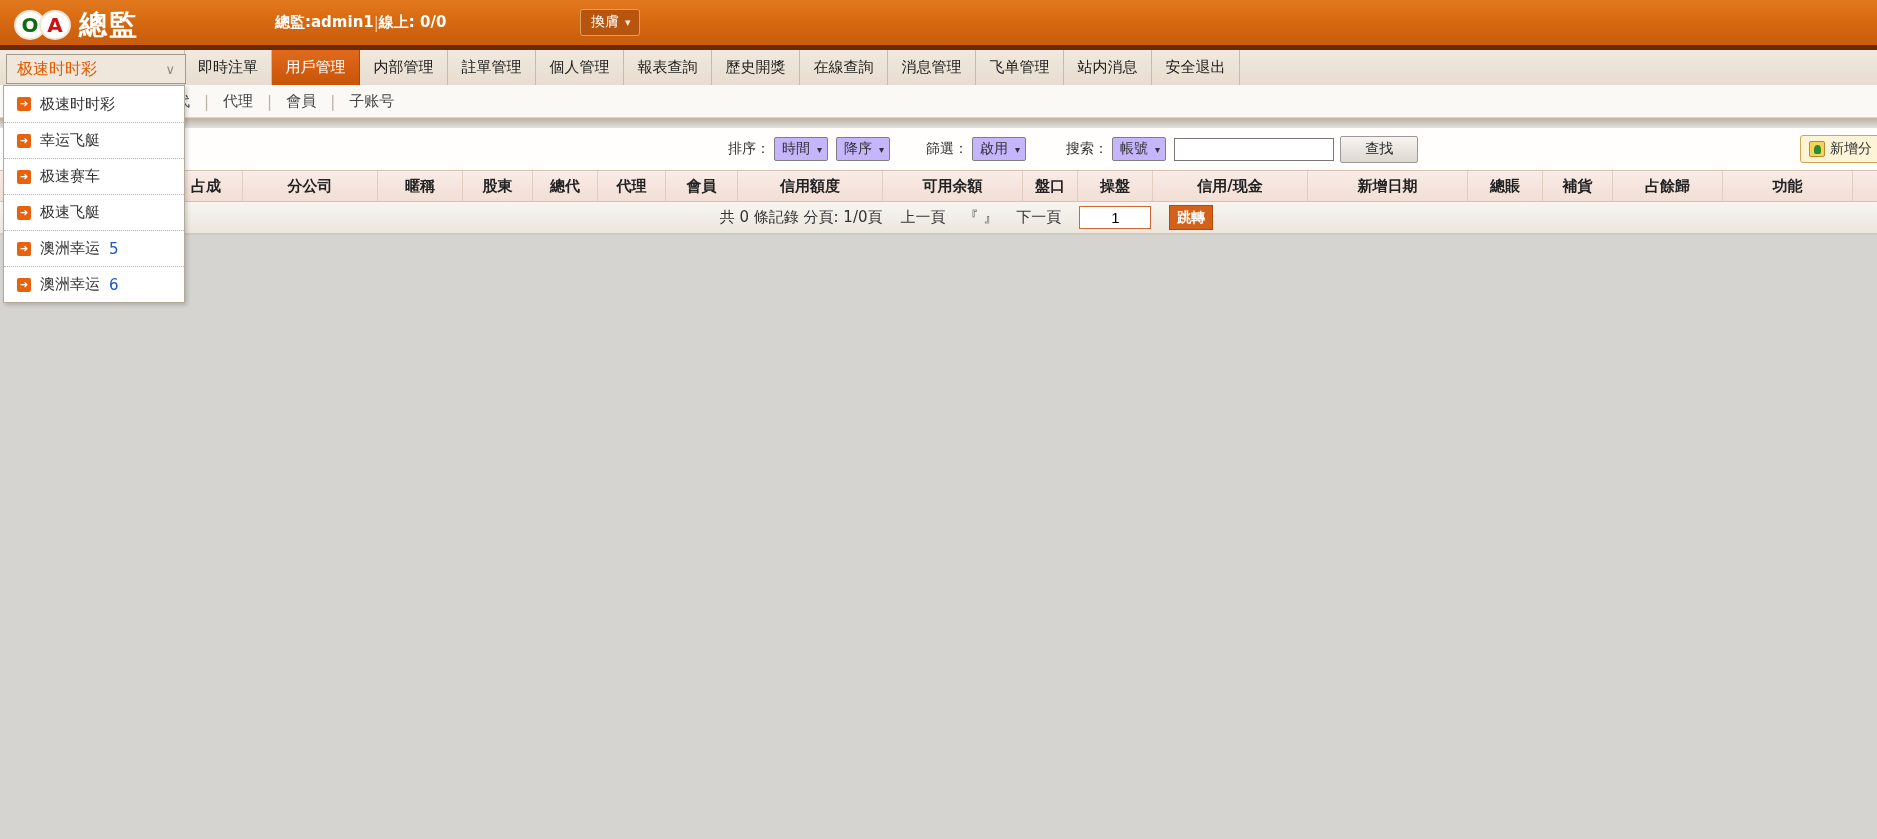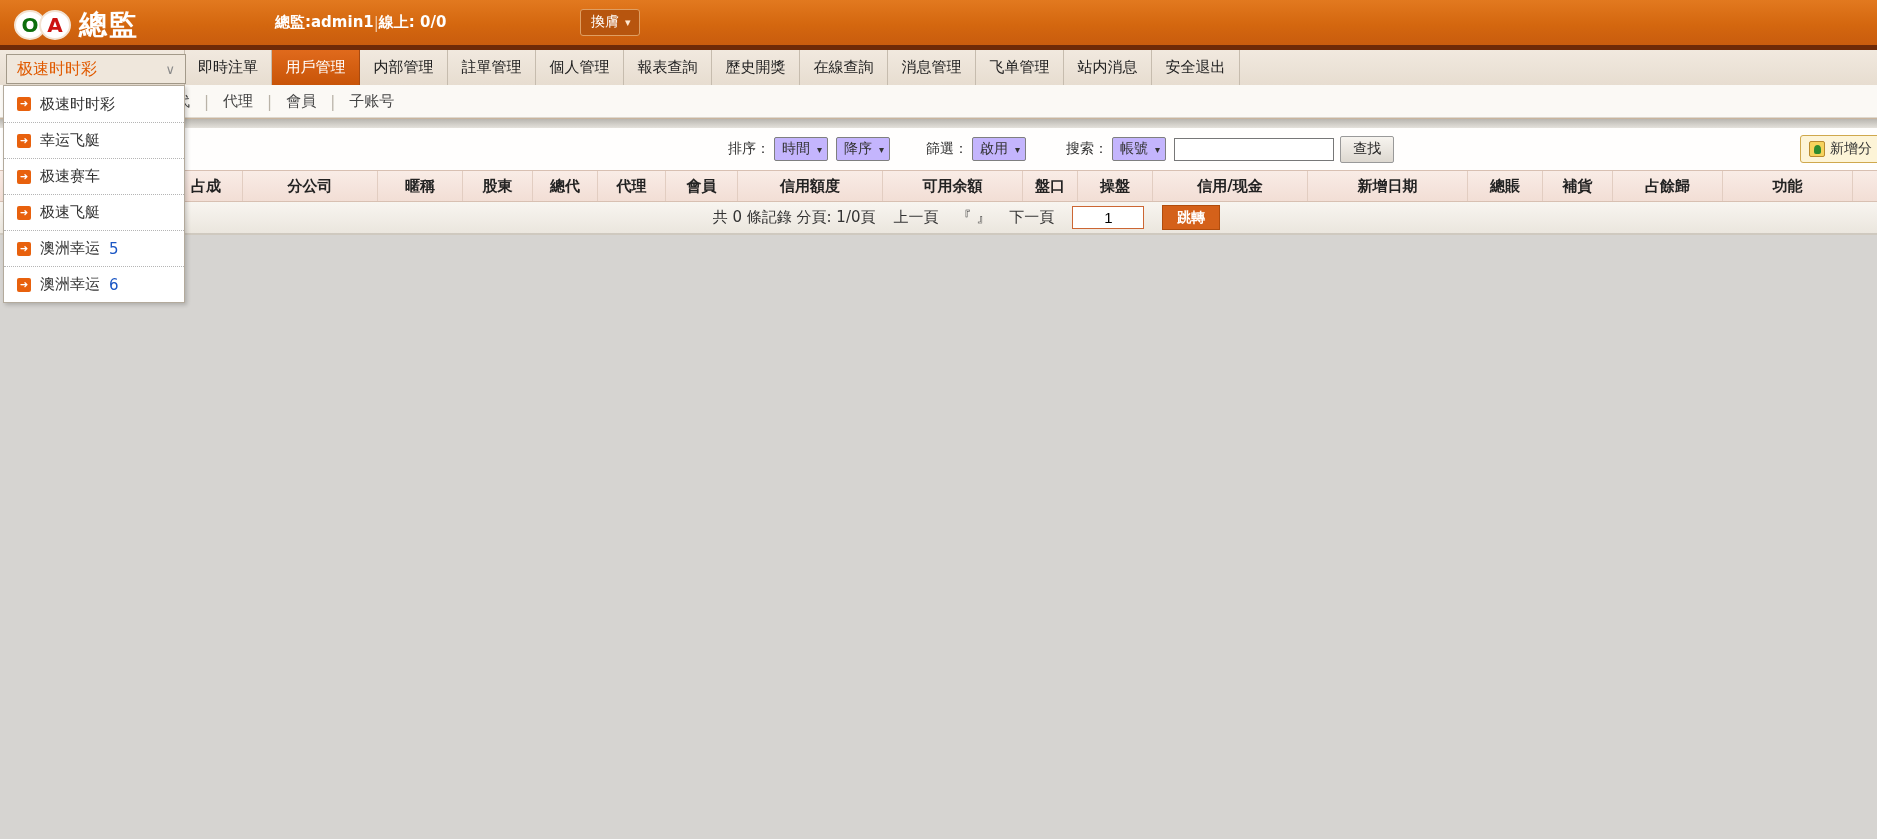--- a/index.html
+++ b/index.html
@@ -77,40 +77,40 @@
   .toolbar-inner { position:absolute; left:728px; top:0; height:42px; display:flex; align-items:center; font-size:14px; color:#333;justify-content:flex-end; }
   .tb-label { margin-right:4px; white-space:nowrap; }
   .fake-select {
     background:#c4b5fd; border:1px solid #7f7f7f; border-radius:2px; height:24px;
     display:flex; align-items:center; padding:0 5px 0 7px; margin-right:8px; cursor:pointer; white-space:nowrap;
   }
   .fake-select .chev { font-size:10px; margin-left:7px; color:#333; }
   .gap30 { width:28px; } .gap34 { width:32px; }
   .search-input { width:160px; height:23px; border:1px solid #777; margin-right:6px; padding:0 4px; font-size:14px; }
   .find-btn {
-    height:27px; padding:0 12px; font-size:14px; color:#222; cursor:pointer;
+    height:27px; padding:0 24px; font-size:14px; color:#222; cursor:pointer;
     background:linear-gradient(180deg,#f7f4ef,#ddd8d0); border:1px solid #999; border-radius:2px;
   }
   .add-btn {
     position:absolute; left:1800px; top:7px; height:28px; display:flex; align-items:center; gap:5px;
     background:#fdf4d7; border:1px solid #cfa84d; border-radius:3px; padding:0 8px;
     font-size:14px; color:#333; cursor:pointer; white-space:nowrap;
   }
   .add-ico { width:16px; height:16px; background:#f6d35c; border:1px solid #b98a2f; border-radius:2px; position:relative; }
   .add-ico::after { content:""; position:absolute; left:4px; top:3px; width:7px; height:9px; background:#2e8b2e; border-radius:50% 50% 2px 2px; }
 
   
   .thead { top:170px; height:32px; background:linear-gradient(180deg,#f9ece6,#f2ded5); border-top:1px solid #d8c0b2; border-bottom:1px solid #d8c0b2; display:flex; }
   .th { height:100%; display:flex; align-items:center; justify-content:center; font-size:15px; font-weight:bold; color:#222; border-right:1px solid #e2cdc1; flex:0 0 auto; }
 
   
   .pagerow { top:202px; height:33px; background:linear-gradient(180deg,#f8f5f0,#ebe6de); border-bottom:2px solid #cfc9bf; display:flex; align-items:center; justify-content:center; gap:18px; font-size:15px; color:#333; }
   .pg-link { cursor:pointer; }
   .page-input { width:72px; height:23px; border:1px solid #cc6633; text-align:center; font-size:15px; background:#fff; }
-  .jump-btn { background:#d4611a; color:#fff; font-weight:bold; font-size:14px; border:1px solid #b04c0d; height:25px; padding:0 14px; cursor:pointer; }
+  .jump-btn { background:#d4611a; color:#fff; font-weight:bold; font-size:14px; border:1px solid #b04c0d; height:25px; padding:0 7px; cursor:pointer; }
 
   .bodyrest { top:237px; height:602px; background:#d6d4d1; }
 </style>
 </head>
 <body>
 
 <div class="band topbar">
   <div class="logo">
     <span class="logo-circle">
         <span class="logo-o">O</span>

